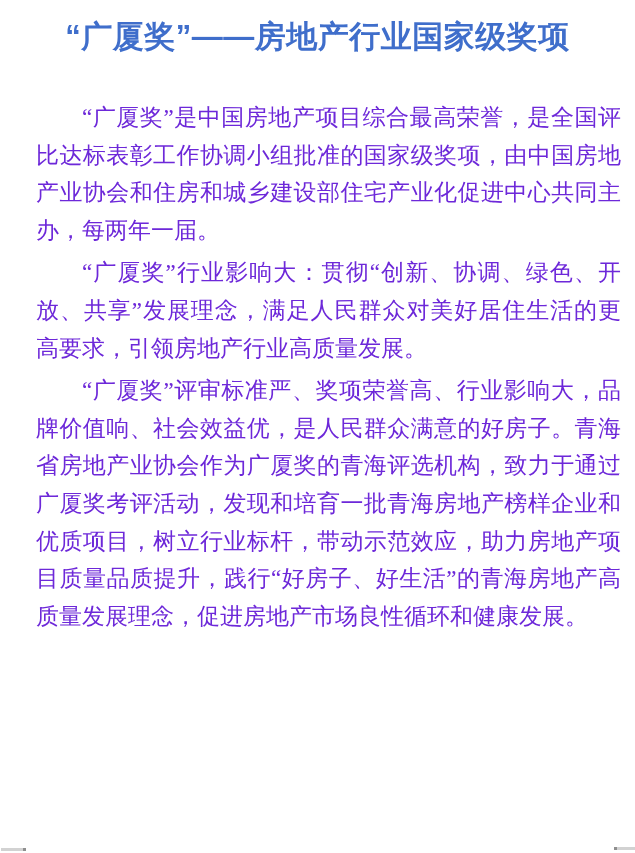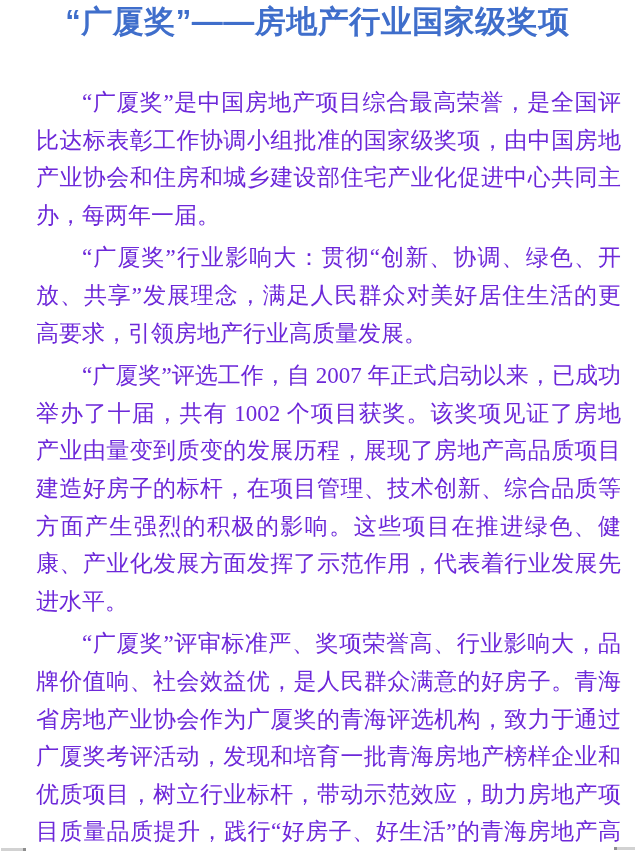--- a/index.html
+++ b/index.html
@@ -10,21 +10,21 @@
   .page {
     position: relative;
     width: 635px;
     height: 853px;
     background: #ffffff;
     overflow: hidden;
     box-sizing: border-box;
   }
   .doc-title {
     margin: 0;
-    padding-top: 0;
+    padding-top: 15px;
     font-family: "Liberation Sans", "DejaVu Sans", sans-serif;
     font-weight: 700;
     font-size: 31px;
     line-height: 44px;
     text-align: center;
     color: #3f6ecb;
     letter-spacing: 0.5px;
   }
   .doc-body {
     margin-top: 40px;
@@ -59,20 +59,19 @@
 </head>
 <body>
 
 <div class="page">
 
   <h1 class="doc-title">“广厦奖”——房地产行业国家级奖项</h1>
 
   <div class="doc-body">
     <p>“广厦奖”是中国房地产项目综合最高荣誉，是全国评比达标表彰工作协调小组批准的国家级奖项，由中国房地产业协会和住房和城乡建设部住宅产业化促进中心共同主办，每两年一届。</p>
     <p>“广厦奖”行业影响大：贯彻“创新、协调、绿色、开放、共享”发展理念，满足人民群众对美好居住生活的更高要求，引领房地产行业高质量发展。</p>
-    <p>“广厦奖”评选工作，自 2007 年正式启动以来，已成功举办了十届，共有 1002 个项目获奖。该奖项见证了房地产业由量变到质变的发展历程，展现了房地产高品质项目建造好房子的标杆，在项目管理、技术创新、综合品质等方面产生强烈的积极的影响。这些项目在推进绿色、健康、产业化发展方面发挥了示范作用，代表着行业发展先进水平。</p>
     <p>“广厦奖”评审标准严、奖项荣誉高、行业影响大，品牌价值响、社会效益优，是人民群众满意的好房子。青海省房地产业协会作为广厦奖的青海评选机构，致力于通过广厦奖考评活动，发现和培育一批青海房地产榜样企业和优质项目，树立行业标杆，带动示范效应，助力房地产项目质量品质提升，践行“好房子、好生活”的青海房地产高质量发展理念，促进房地产市场良性循环和健康发展。</p>
   </div>
 
   <div class="scrollbar-fragment left"></div>
   <div class="scrollbar-fragment right"></div>
 
 </div>
 
 </body></html>

